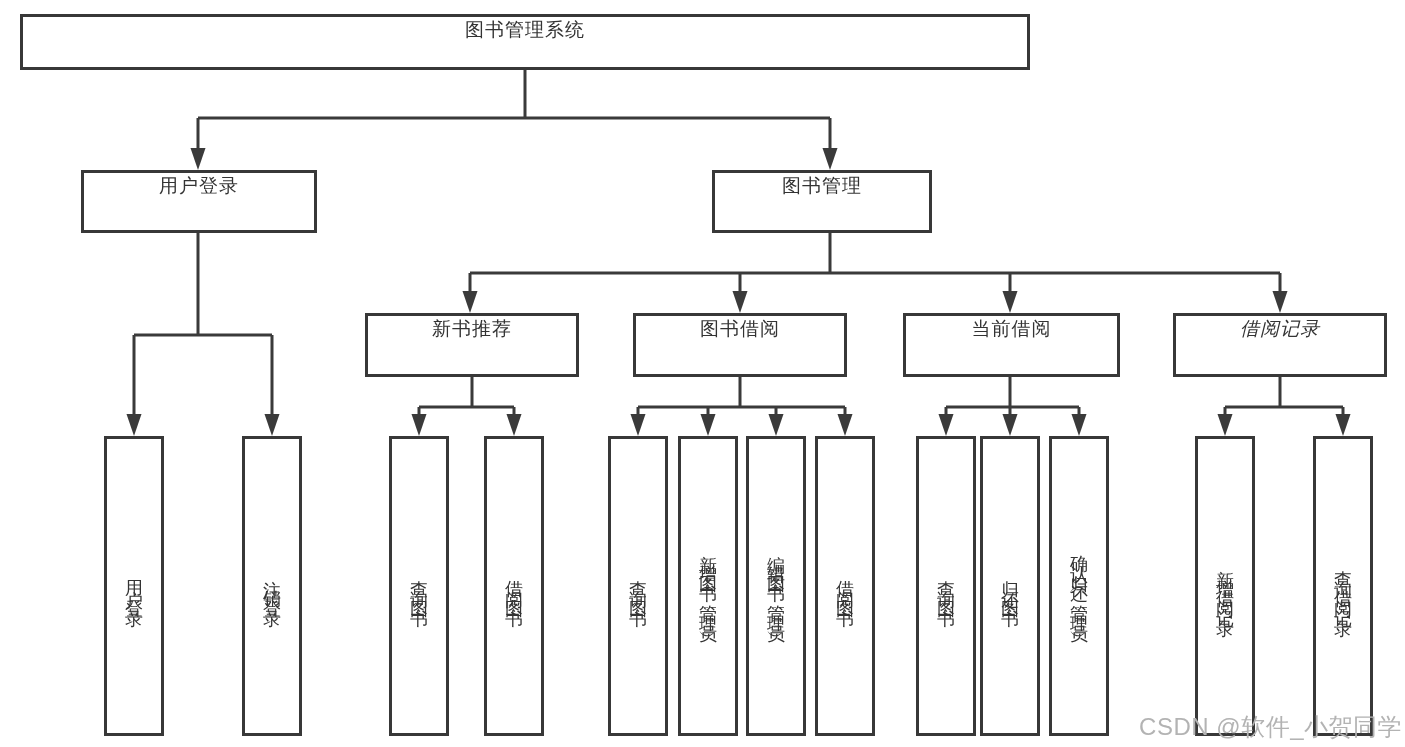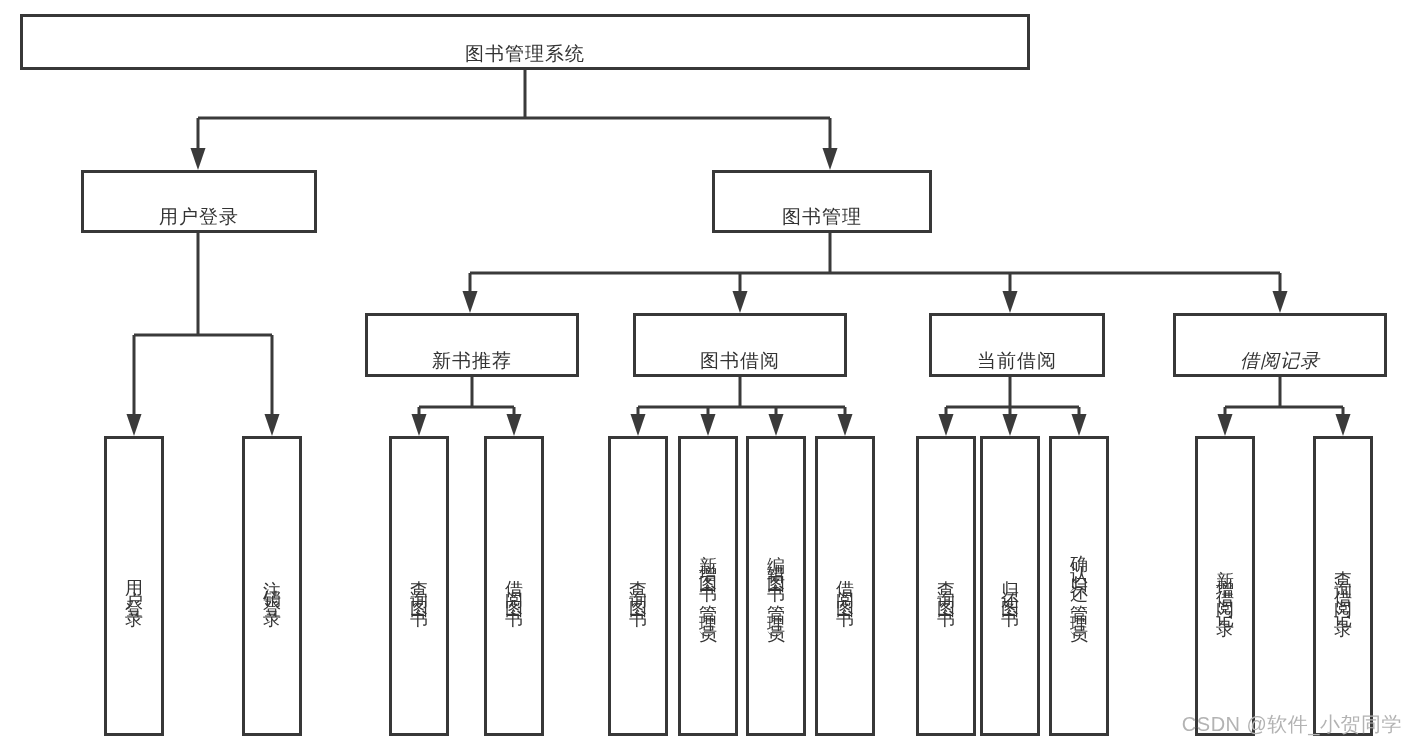--- a/index.html
+++ b/index.html
@@ -4,36 +4,36 @@
 <title>图书管理系统</title>
 <style>
   html,body{margin:0;padding:0;background:#fff;}
   body{font-family:"Liberation Sans","DejaVu Sans",sans-serif;color:#333;}
   .canvas{
     position:relative;width:1405px;height:747px;background:#ffffff;overflow:hidden;
   }
   .connectors{position:absolute;left:0;top:0;width:1405px;height:747px;}
   .hbox{
     position:absolute;box-sizing:border-box;background:#fff;
-    border:3px solid #383838;display:flex;align-items:flex-end;justify-content:center;
+    border:3px solid #383838;display:flex;align-items:flex-start;justify-content:center;
     font-size:19px;letter-spacing:1px;color:#333;z-index:2;
   }
   .vbox{
     position:absolute;box-sizing:border-box;background:#fff;
     border:3px solid #383838;display:flex;align-items:center;justify-content:center;
     top:436px;height:300px;width:60px;z-index:2;
   }
   .vtext{
     writing-mode:vertical-rl;text-orientation:mixed;
     font-size:18px;letter-spacing:0.55em;line-height:1;color:#333;
     white-space:nowrap;
   }
   .watermark{
     position:absolute;right:3px;top:711px;z-index:5;
-    font-size:20px;color:#b3b3b3;letter-spacing:0.5px;
+    font-size:24px;color:#b3b3b3;letter-spacing:0.5px;
   }
 </style>
 </head>
 <body>
 
 <div class="canvas">
 
   <svg class="connectors" viewBox="0 0 1405 747" xmlns="http://www.w3.org/2000/svg">
     <g stroke="#3a3a3a" stroke-width="3" fill="none">
 
@@ -84,21 +84,21 @@
   <div class="hbox" style="left:712px;top:170px;width:220px;height:63px;">
     <span>图书管理</span>
   </div>
 
   <div class="hbox" style="left:633px;top:313px;width:214px;height:64px;">
     <span>图书借阅</span>
   </div>
   <div class="hbox" style="left:365px;top:313px;width:214px;height:64px;">
     <span>新书推荐</span>
   </div>
-  <div class="hbox" style="left:903px;top:313px;width:176px;height:64px;margin-left:26px;">
+  <div class="hbox" style="left:903px;top:313px;width:217px;height:64px;">
     <span>当前借阅</span>
   </div>
   <div class="hbox" style="left:1173px;top:313px;width:214px;height:64px;font-style:italic;">
     <span>借阅记录</span>
   </div>
 
   <div class="vbox" style="left:104px;">
     <span class="vtext">用户登录</span>
   </div>
   <div class="vbox" style="left:242px;">

